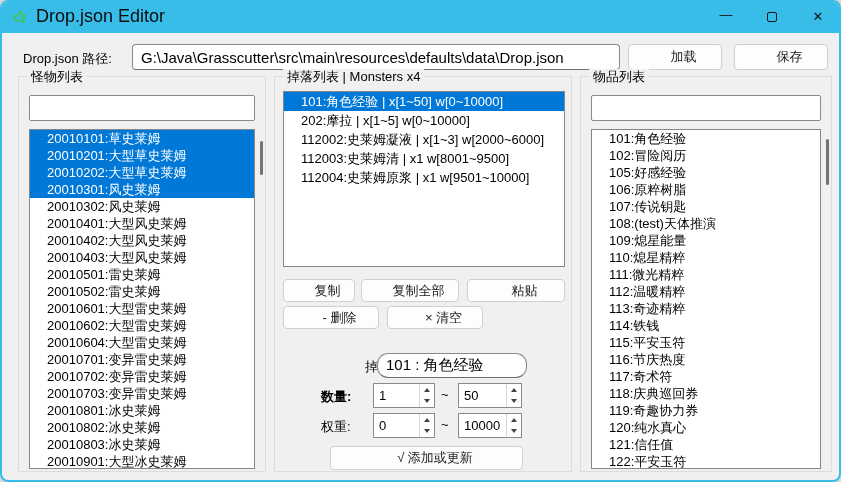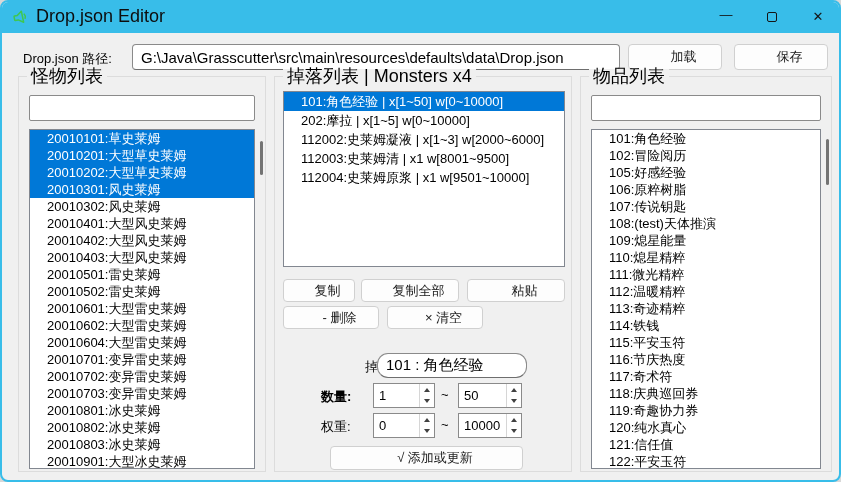--- a/index.html
+++ b/index.html
@@ -40,21 +40,21 @@
     position:absolute; background:#fdfdfd; border:1px solid #d0d0d0; border-radius:4px;
     font-size:13px; font-family:inherit; color:#1a1a1a;
     display:flex; align-items:center; justify-content:center; cursor:default;padding-left:17px;
   }
   .load-btn { left:626px; top:42px; width:94px; height:26px; }
   .save-btn { left:732px; top:42px; width:94px; height:26px; }
   
   .groupbox { position:absolute; border:1px solid #dcdcdc; background:#f0f0f0; }
   .legend {
     position:absolute; top:-8px; left:8px; background:#f0f0f0;
-    padding:0 4px; font-size:18px; line-height:15px; color:#000; white-space:nowrap;
+    padding:0 4px; font-size:13px; line-height:15px; color:#000; white-space:nowrap;
   }
   .gb-monsters { left:16px;  top:74px; width:248px; height:396px; }
   .gb-drops    { left:272px; top:74px; width:298px; height:396px; }
   .gb-items    { left:578px; top:74px; width:252px; height:396px;text-decoration:underline; }
   .search-input {
     position:absolute; left:10px; top:18px; height:26px; width:calc(100% - 20px);
     background:#fff; border:1px solid #8a8a8a; border-radius:2px;
     font-size:13px; font-family:inherit; padding:0 6px;
   }
   .list {

